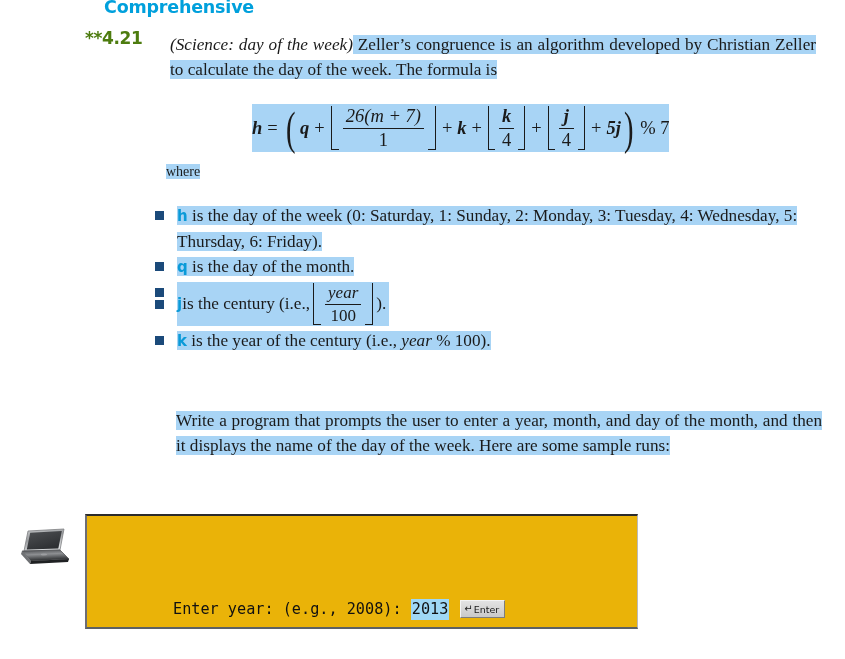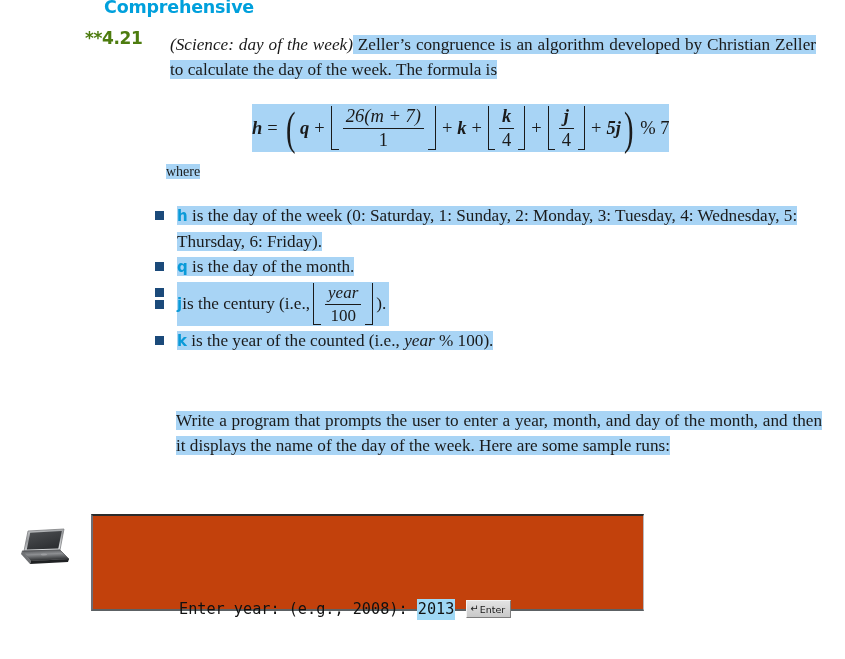--- a/index.html
+++ b/index.html
@@ -170,28 +170,27 @@
     width: 56px;
     height: 42px;
   }
 
   
   #console-box {
     position: absolute;
     left: 85px;
     top: 514px;
     width: 553px;
-    height: 97px;
-    background: #c2410c;
+    height: 115px;
+    background: #eab308;
     border-top: 2.5px solid #2b2b2b;
     border-left: 2.5px solid #6d6d75;
     border-right: 1px solid #b9b9bd;
     border-bottom: 2.5px solid #5c6164;
     box-sizing: border-box;
-    margin-left: 6px;
   }
   #console-lines {
     position: absolute;
     left: 86px;
     top: 18px;
     font-family: "DejaVu Sans Mono", monospace;
     font-size: 15.2px;
     line-height: 21.5px;
     color: #111;
     white-space: pre;
@@ -307,21 +306,21 @@
           <span class="num ital">year</span>
           <span class="den">100</span>
         </span>
       </span>
       <span style="line-height:1;">).</span>
     </span>
   </div>
 
   <div class="bullet-row">
     <span class="bullet-sq"></span>
-    <span class="hl"><span class="varname">k</span><span> is the year of the counted (i.e., </span><span class="ital">year</span><span> % 100).</span></span>
+    <span class="hl"><span class="varname">k</span><span> is the year of the century (i.e., </span><span class="ital">year</span><span> % 100).</span></span>
   </div>
 
 </div>
 
 <div id="closing-para">
   <p class="para"><span class="hl">Write a program that prompts the user to enter a year, month, and day of the month, and then it displays the name of the day of the week. Here are some sample runs:</span></p>
 </div>
 
 <svg id="laptop-icon" viewBox="0 0 56 42">
   <defs>

